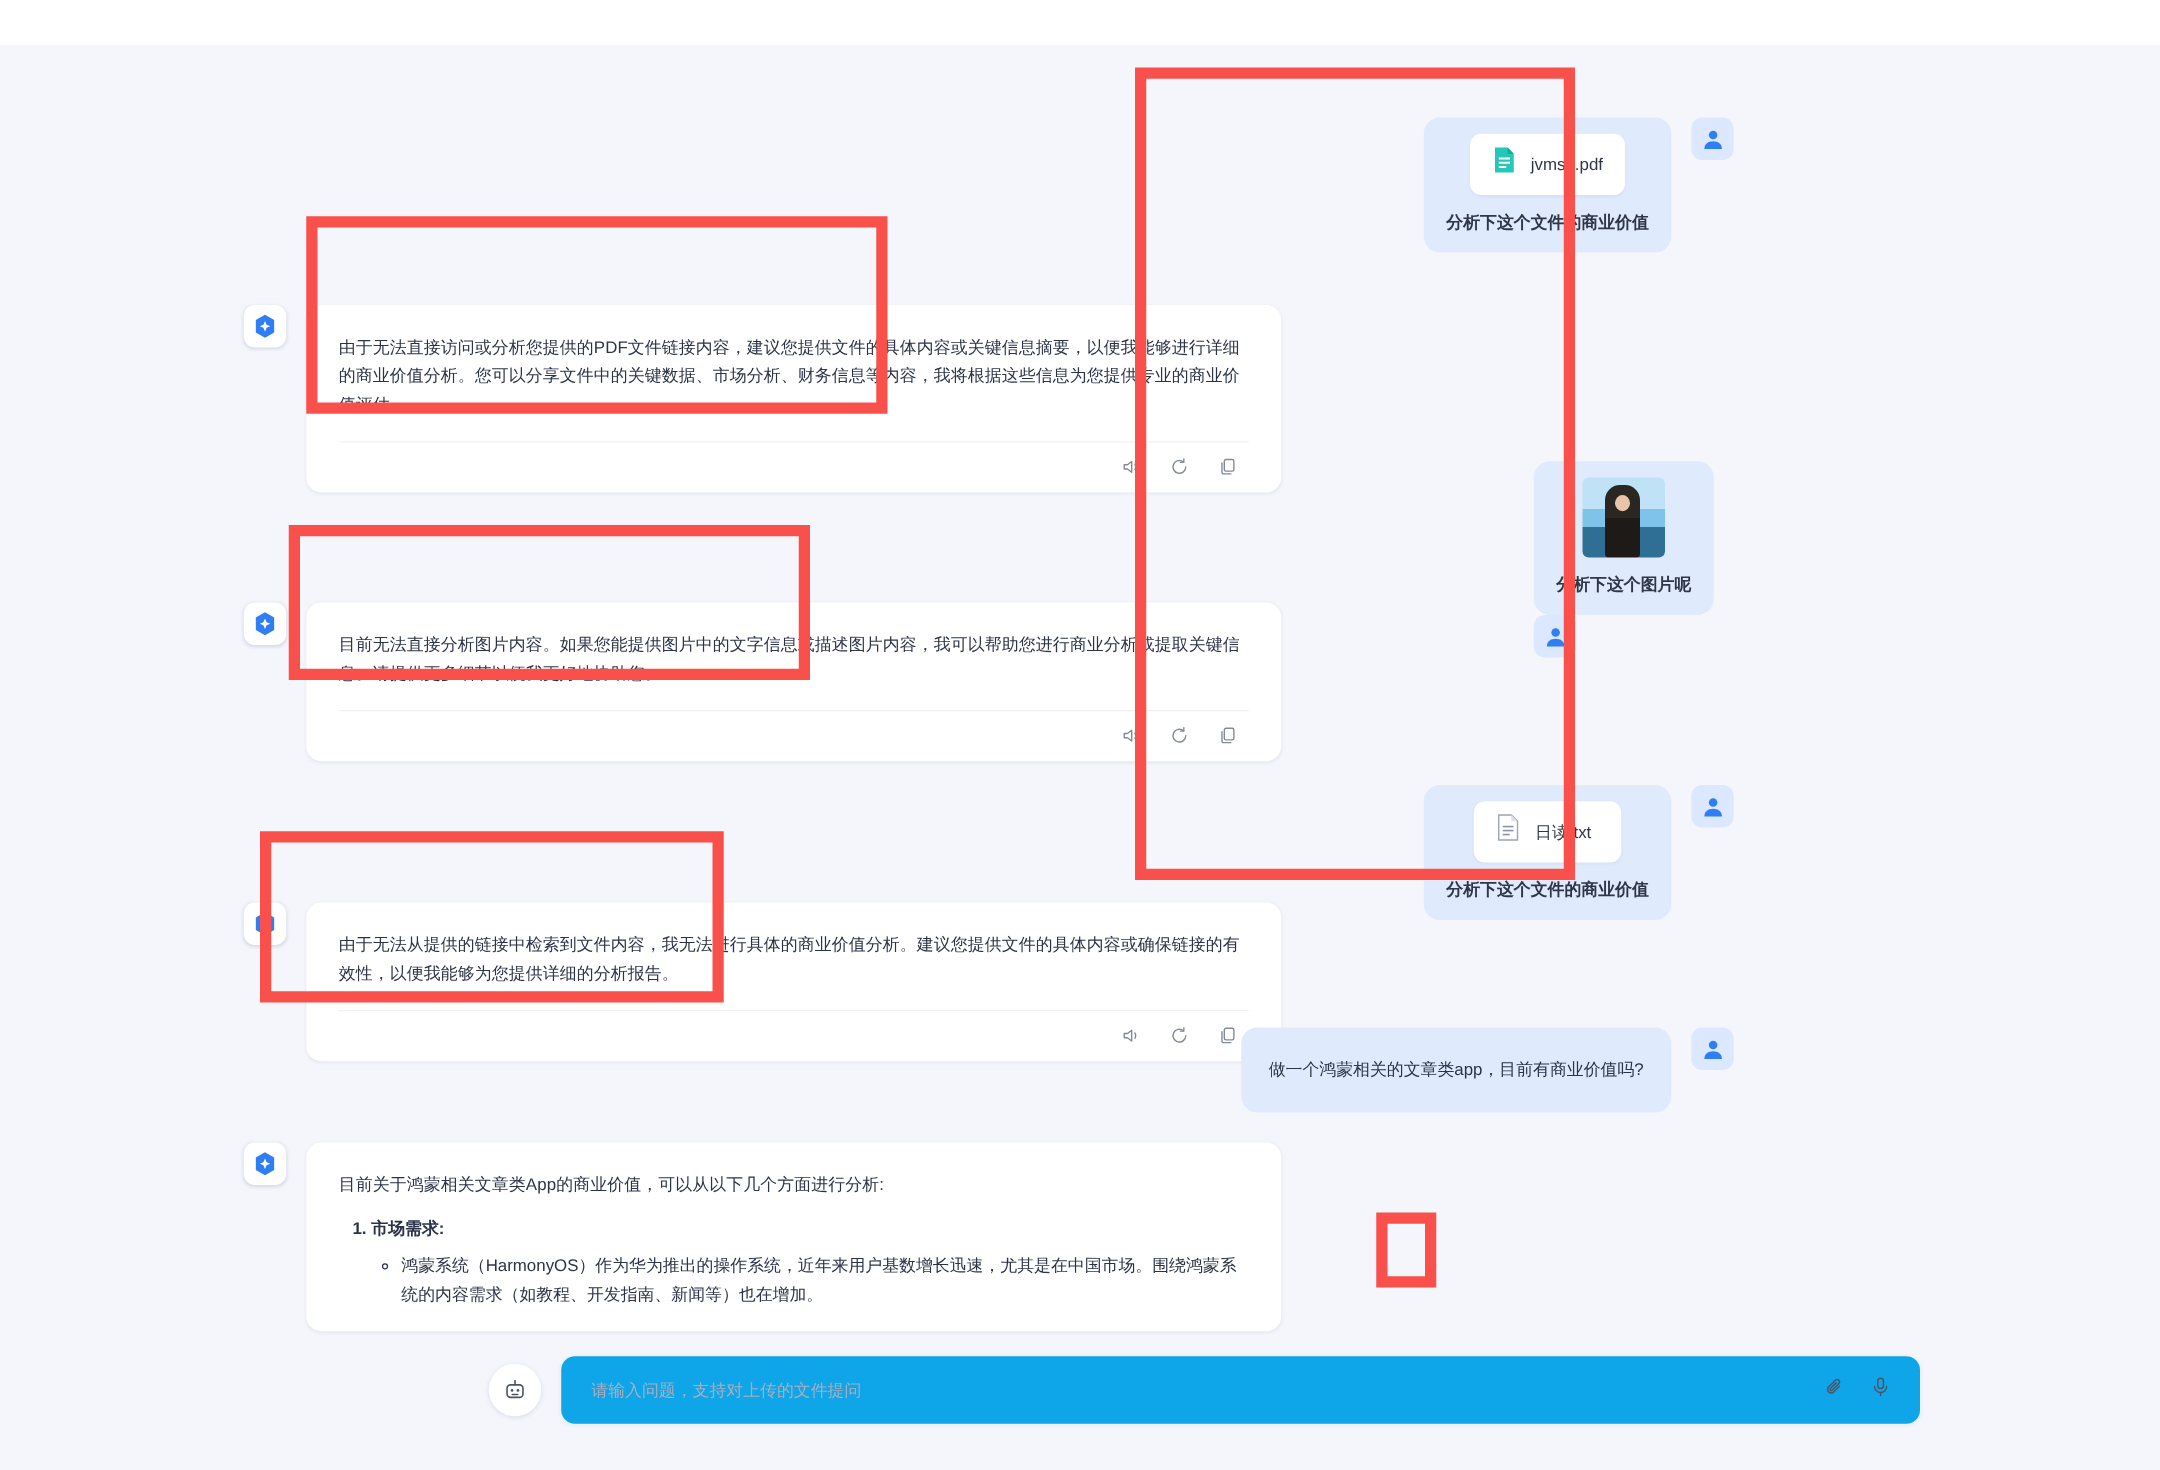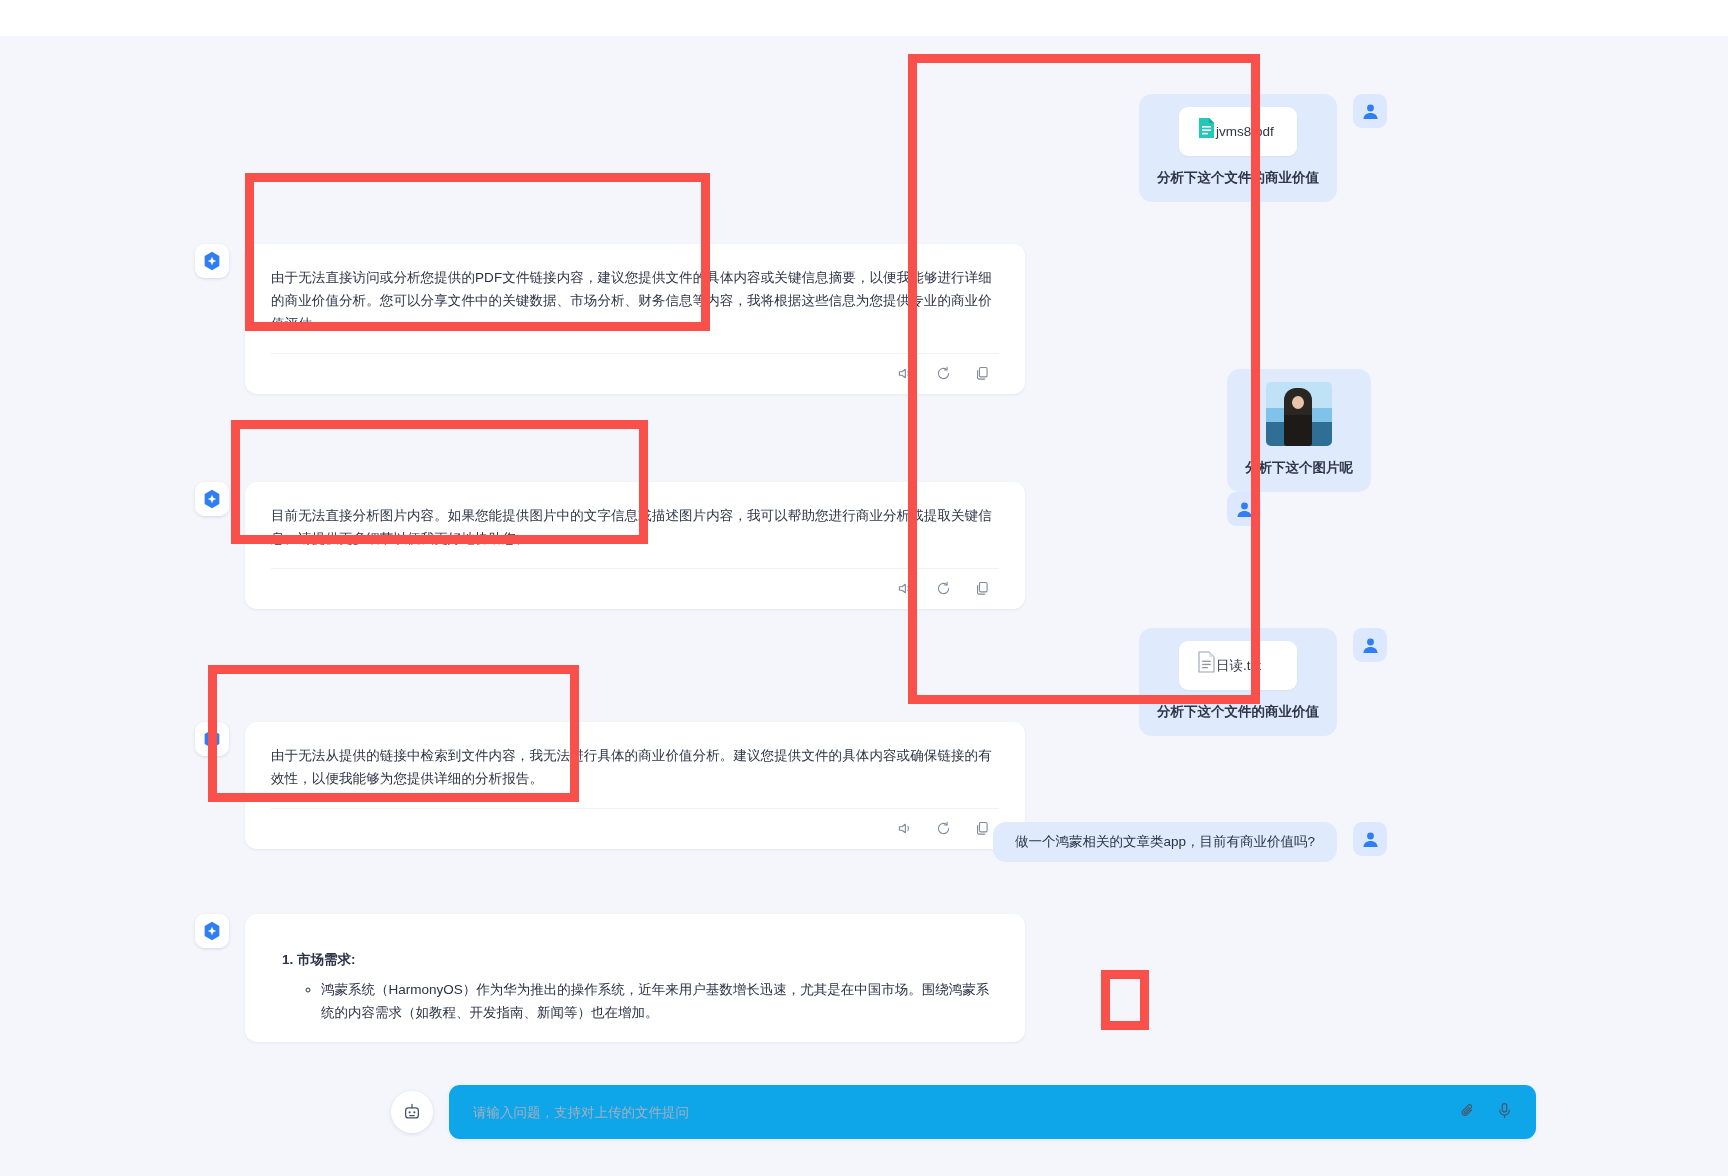--- a/index.html
+++ b/index.html
@@ -68,21 +68,21 @@
     font-size:13.5px;
     line-height:22px;
     display:flex;
     flex-direction:column;
     align-items:center;
   }
   .file-chip {
     background:#ffffff;
     border-radius:9px;
     padding:10px 18px;
-    display:flex; align-items:center; 
+    display:flex; align-items:center; gap:12px;
     font-size:13.5px; color:#2f3747;
     min-width:118px;
     box-shadow:0 1px 2px rgba(30,50,100,.05);
   }
   .chip-cap { margin-top:11px; font-size:13.5px; color:#2f3747;font-weight:bold; }
   .thumb {
     width:66px; height:64px; border-radius:5px; overflow:hidden;
     display:block;
     background:linear-gradient(#bfe2f7 0 40%, #7fc3ea 40% 62%, #2f6f96 62% 100%);
     position:relative;
@@ -297,39 +297,40 @@
               <svg width="17" height="17" viewBox="0 0 20 20">
                 <rect x="6.4" y="3" width="9" height="11" rx="1.6" stroke="#828a99" stroke-width="1.3" fill="none"></rect>
                 <path d="M12.6 16.6H5.8a1.6 1.6 0 0 1-1.6-1.6V6.4" stroke="#828a99" stroke-width="1.3" fill="none" stroke-linecap="round"></path>
               </svg>
             </span>
       </div>
     </div>
   </div>
 
   <div class="row user" style="top:786px; right:146px;">
-    <div class="bubble" style="padding:9px 22px;">
+    <div class="bubble" style="padding:23px 22px;">
       <span>做一个鸿蒙相关的文章类app，目前有商业价值吗?</span>
     </div>
     <div class="avatar me">
       <svg width="19" height="19" viewBox="0 0 20 20">
             <circle cx="10" cy="6.3" r="3.6" fill="#2f7ef4"></circle>
             <path d="M2.6 18c0-4.1 3.3-6.4 7.4-6.4s7.4 2.3 7.4 6.4z" fill="#2f7ef4"></path>
           </svg>
     </div>
   </div>
 
   <div class="row" style="top:878px; left:0;">
     <div class="avatar ai">
       <svg width="22" height="22" viewBox="0 0 24 24">
             <path d="M12 2l8 4.6v10.8L12 22l-8-4.6V6.6z" fill="#2f7ef4"></path>
             <path d="M12 7.4l1.4 3.2 3.2 1.4-3.2 1.4L12 16.6l-1.4-3.2L7.4 12l3.2-1.4z" fill="#fff"></path>
           </svg>
     </div>
     <div class="ai-card" style="width:780px; padding-bottom:18px;">
+      <div class="ai-text">目前关于鸿蒙相关文章类App的商业价值，可以从以下几个方面进行分析:</div>
       <ol class="ol">
         <li>
           <span>市场需求:</span>
           <ul class="ul">
             <li>鸿蒙系统（HarmonyOS）作为华为推出的操作系统，近年来用户基数增长迅速，尤其是在中国市场。围绕鸿蒙系统的内容需求（如教程、开发指南、新闻等）也在增加。</li>
           </ul>
         </li>
       </ol>
     </div>
   </div>

